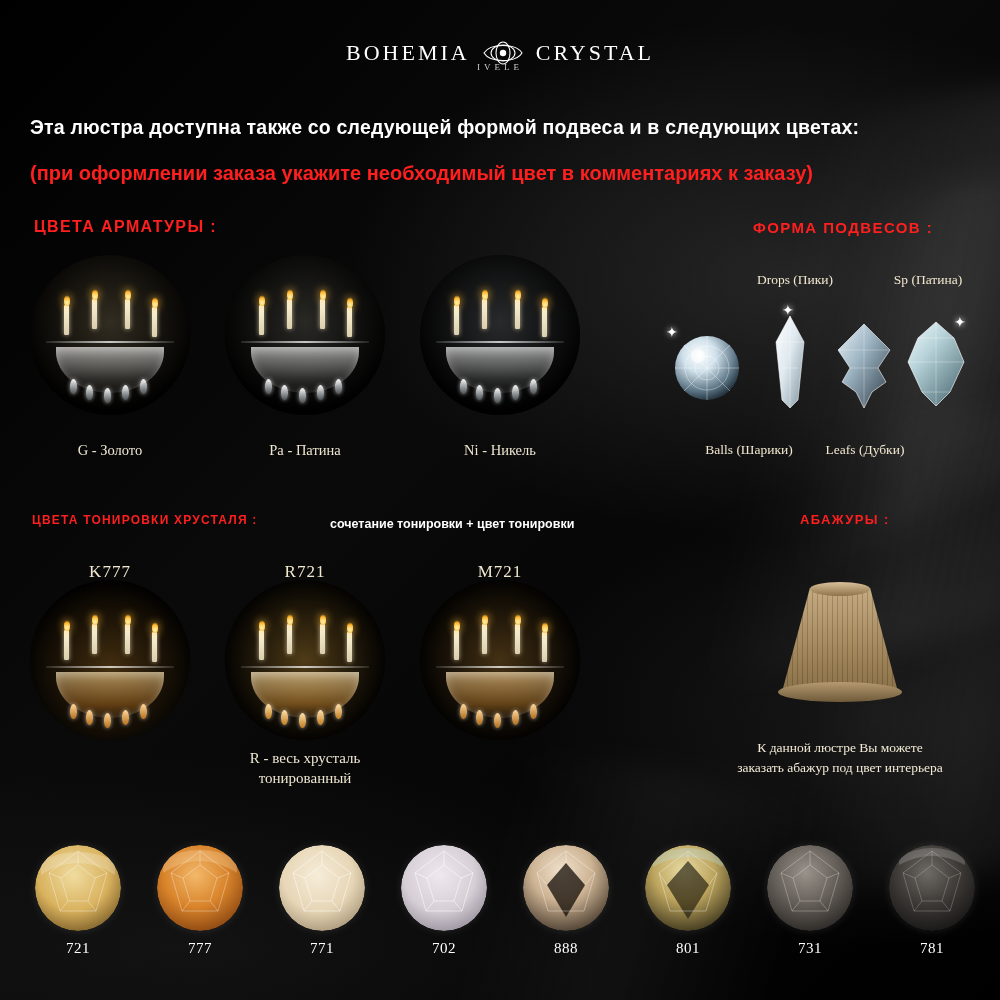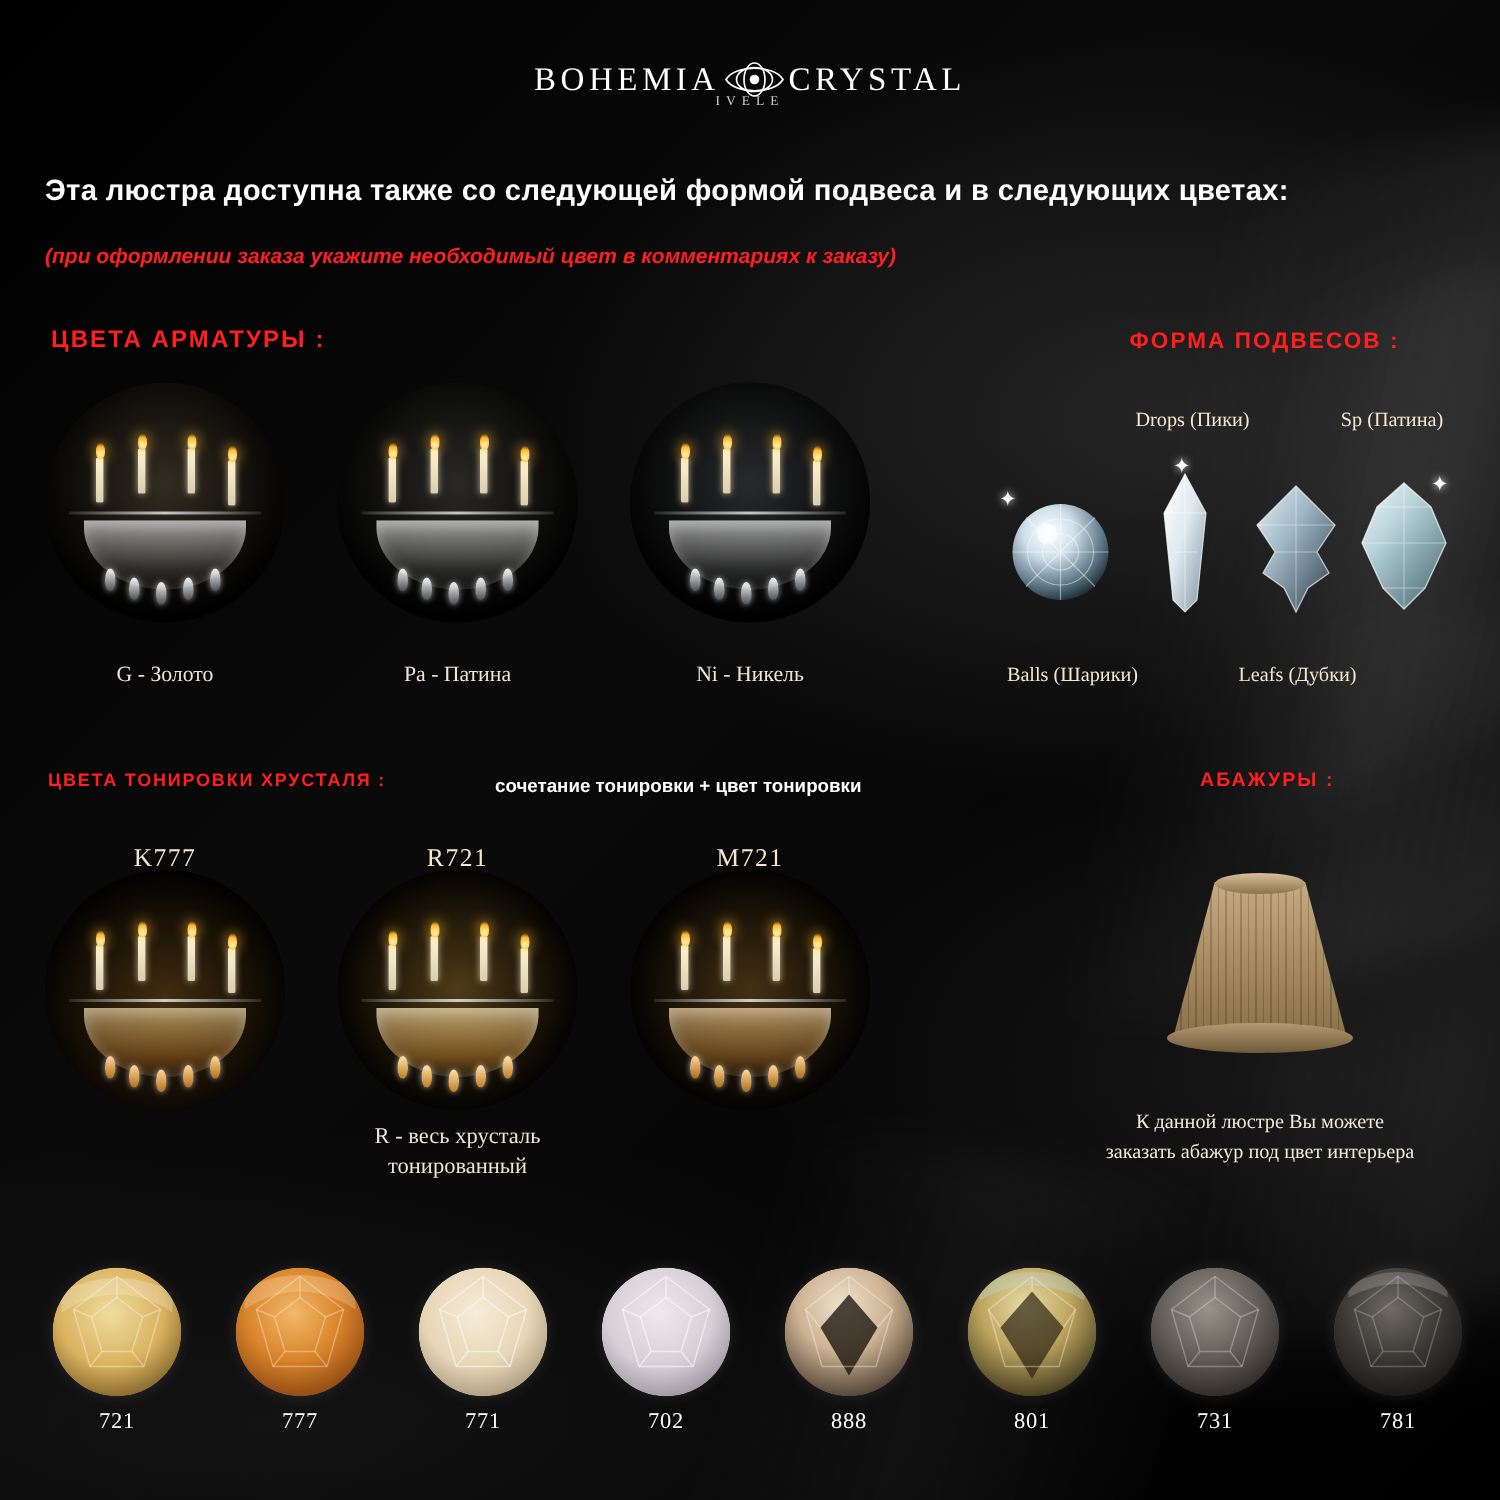--- a/index.html
+++ b/index.html
@@ -36,42 +36,42 @@
          background: linear-gradient(100deg, rgba(255,255,255,0.00) 40%, rgba(255,255,255,0.04) 55%, rgba(255,255,255,0.00) 72%);
          transform: rotate(6deg); }
   .sw4 { width: 700px; height: 300px; left: 520px; top: 230px;
          background: linear-gradient(130deg, rgba(255,255,255,0.00) 45%, rgba(255,255,255,0.05) 58%, rgba(255,255,255,0.00) 74%);
          transform: rotate(-28deg); }
 
   
   .logo {
     position: absolute; top: 36px; left: 0; width: 1000px;
     text-align: center;
-    display: flex; align-items: center; justify-content: center; 
+    display: flex; align-items: center; justify-content: center; gap: 10px;
   }
   .logo-word {
     font-family: "Liberation Serif", serif;
     font-size: 22px; letter-spacing: 3px; color: #fff;
   }
   .logo-mark { display: inline-block; width: 46px; height: 34px; }
   .logo-sub {
     position: absolute; top: 62px; left: 0; width: 1000px; text-align: center;
     font-family: "Liberation Serif", serif;
     font-size: 9px; letter-spacing: 4px; color: #cfcfcf;
   }
 
   
   .headline {
     position: absolute; left: 30px; top: 116px; width: 940px;
     color: #ffffff; font-size: 19.5px; font-weight: bold;
     letter-spacing: 0.2px;
   }
   .subline {
     position: absolute; left: 30px; top: 162px; width: 940px;
-    color: #ff1f1f; font-size: 14px; font-weight: bold; font-style: italic;
+    color: #ff1f1f; font-size: 20px; font-weight: bold;
   }
 
   
   .sect-title {
     position: absolute; color: #ff1f1f; font-weight: bold;
     letter-spacing: 1.4px;
   }
   #t-armature { left: 34px; top: 218px; font-size: 16px; }
   #t-pendants { left: 753px; top: 219px; font-size: 15px; }
   #t-tint     { left: 32px; top: 513px; font-size: 12px; letter-spacing: 1.2px; }
@@ -347,21 +347,21 @@
           <stop offset="40%" stop-color="#b6d2d8"></stop>
           <stop offset="100%" stop-color="#52707a"></stop>
         </linearGradient>
       </defs>
       <path d="M36 4 L54 20 L64 44 L50 74 L36 88 L22 74 L8 44 L18 20 Z" fill="url(#spg)" stroke="rgba(255,255,255,0.7)" stroke-width="0.9"></path>
       <path d="M36 4 V88 M8 44 L64 44 M18 20 L54 20 M22 74 L50 74" stroke="rgba(255,255,255,0.42)" stroke-width="0.7" fill="none"></path>
     </svg>
     <div class="spark" style="left:54px; top:-4px;">✦</div>
   </div>
 
-  <div class="pend-cap" style="left:655px; top:442px; width:120px;">Balls (Шарики)</div>
+  <div class="pend-cap" style="left:689px; top:442px; width:120px;">Balls (Шарики)</div>
   <div class="pend-cap" style="left:805px; top:442px; width:120px;">Leafs (Дубки)</div>
 
   <div class="sect-title" id="t-tint">ЦВЕТА  ТОНИРОВКИ  ХРУСТАЛЯ :</div>
   <div class="sect-title" id="t-tint-note">сочетание тонировки + цвет тонировки</div>
 
   <div class="tintlabel" style="left:20px; top:562px; width:180px;">K777</div>
   <div class="tintlabel" style="left:215px; top:562px; width:180px;">R721</div>
   <div class="tintlabel" style="left:410px; top:562px; width:180px;">M721</div>
 
   <div class="circ tint-k" style="left:30px; top:580px;">

